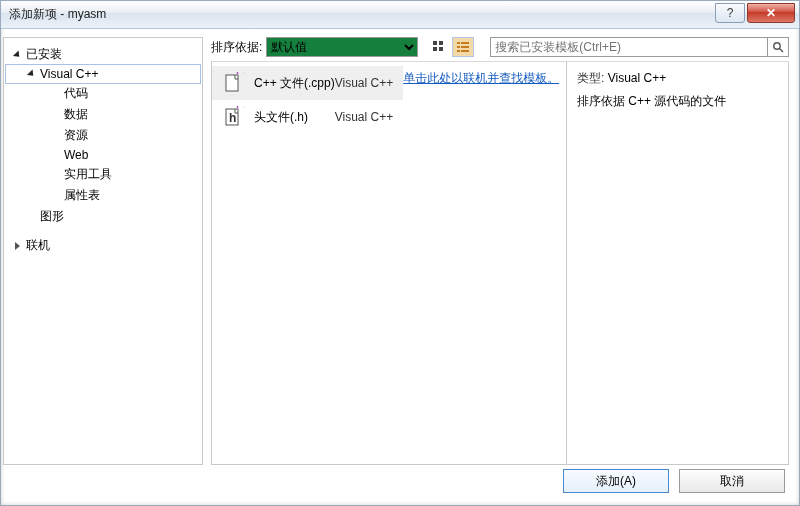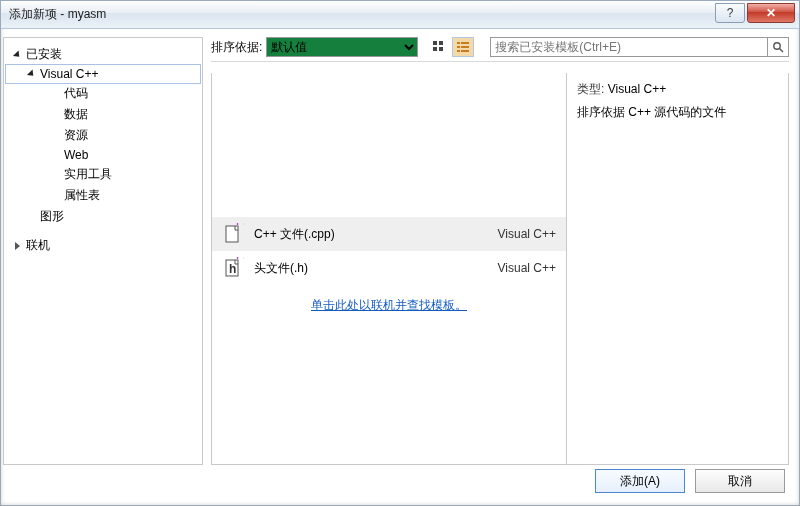--- a/index.html
+++ b/index.html
@@ -85,21 +85,21 @@
   .mid-panel {
     flex: 1 1 auto;
     display: flex; flex-direction: column;
     min-width: 0;
   }
   .toolbar {
     display: flex; align-items: center;
     gap: 4px; padding-bottom: 4px;
     flex-wrap: nowrap;
     border-bottom: 1px solid #d9d9d9;
-    margin-bottom: 11px;
+    margin-bottom: 0;
   }
   .toolbar .lbl { white-space: nowrap; }
   .toolbar select.sort {
     width: 152px; height: 20px; border: 1px solid #999; background: #15803d;
   }
   .view-btns { display: flex; gap: 2px; margin-left: 6px; }
   .view-btn {
     width: 22px; height: 20px;
     border: 1px solid transparent;
     display: flex; align-items: center; justify-content: center;
@@ -115,22 +115,22 @@
   .search-wrap .search-btn {
     width: 22px; height: 20px; border: 1px solid #999;
     display: flex; align-items: center; justify-content: center;
     background: #fff;
   }
   .list-and-info { flex: 1; display: flex; min-height: 0; }
   .template-list {
     flex: 1 1 auto;
     border: 1px solid #c9c9c9;
     border-top: none;
-    display: flex; flex-direction: column;
-    justify-content: center;
+    display: flex; flex-direction: row;
+    justify-content: flex-start;
   }
   .template-rows { padding: 4px 0; }
   .template-row {
     display: flex; align-items: center;
     height: 34px;
     padding: 0 10px;
   }
   .template-row.selected { background: #efefef; }
   .template-row .icon {
     width: 22px; height: 22px; margin-right: 10px;
@@ -184,21 +184,21 @@
     background: linear-gradient(#fdfdfd,#e8e8e8);
     border: 1px solid #9b9b9b;
     cursor: default;
   }
   
   .footer {
     display: flex; justify-content: flex-end; gap: 10px;
     padding: 4px 14px 12px;
   }
   .footer button {
-    width: 90px; height: 24px;
+    width: 106px; height: 24px;
     background: linear-gradient(#fdfdfd,#e8e8e8);
     border: 1px solid #9b9b9b;
     cursor: default;
   }
   .footer button.primary {
     border-color: #4b86d2;
     background: linear-gradient(#f7fbff,#e6f0fb);
   }
 </style>
 </head>

